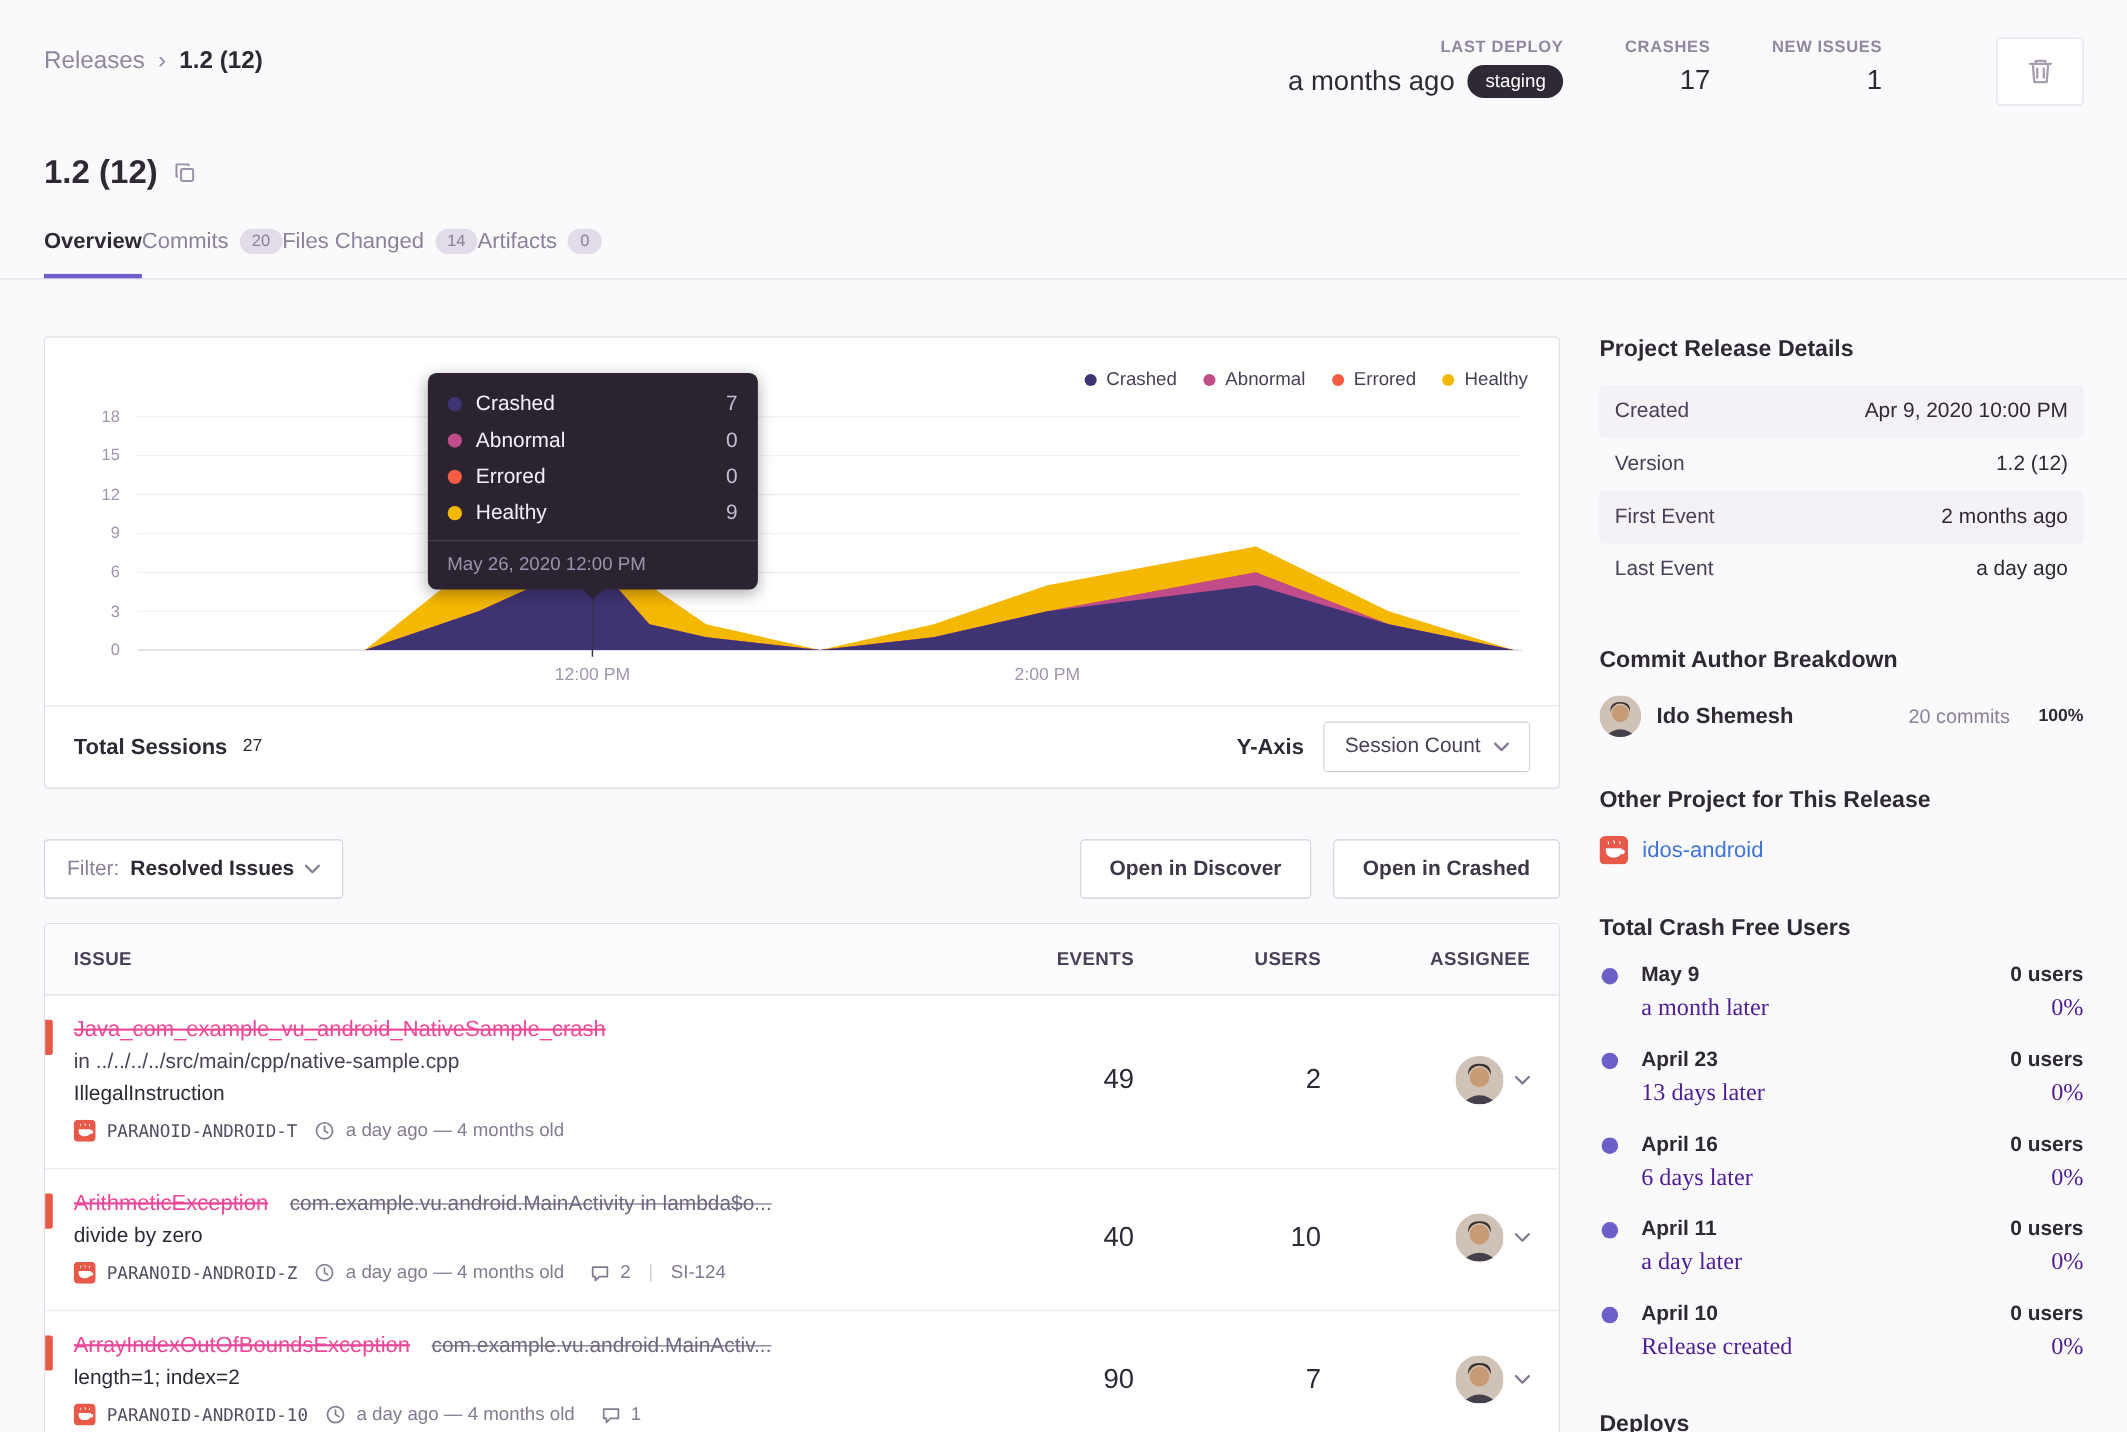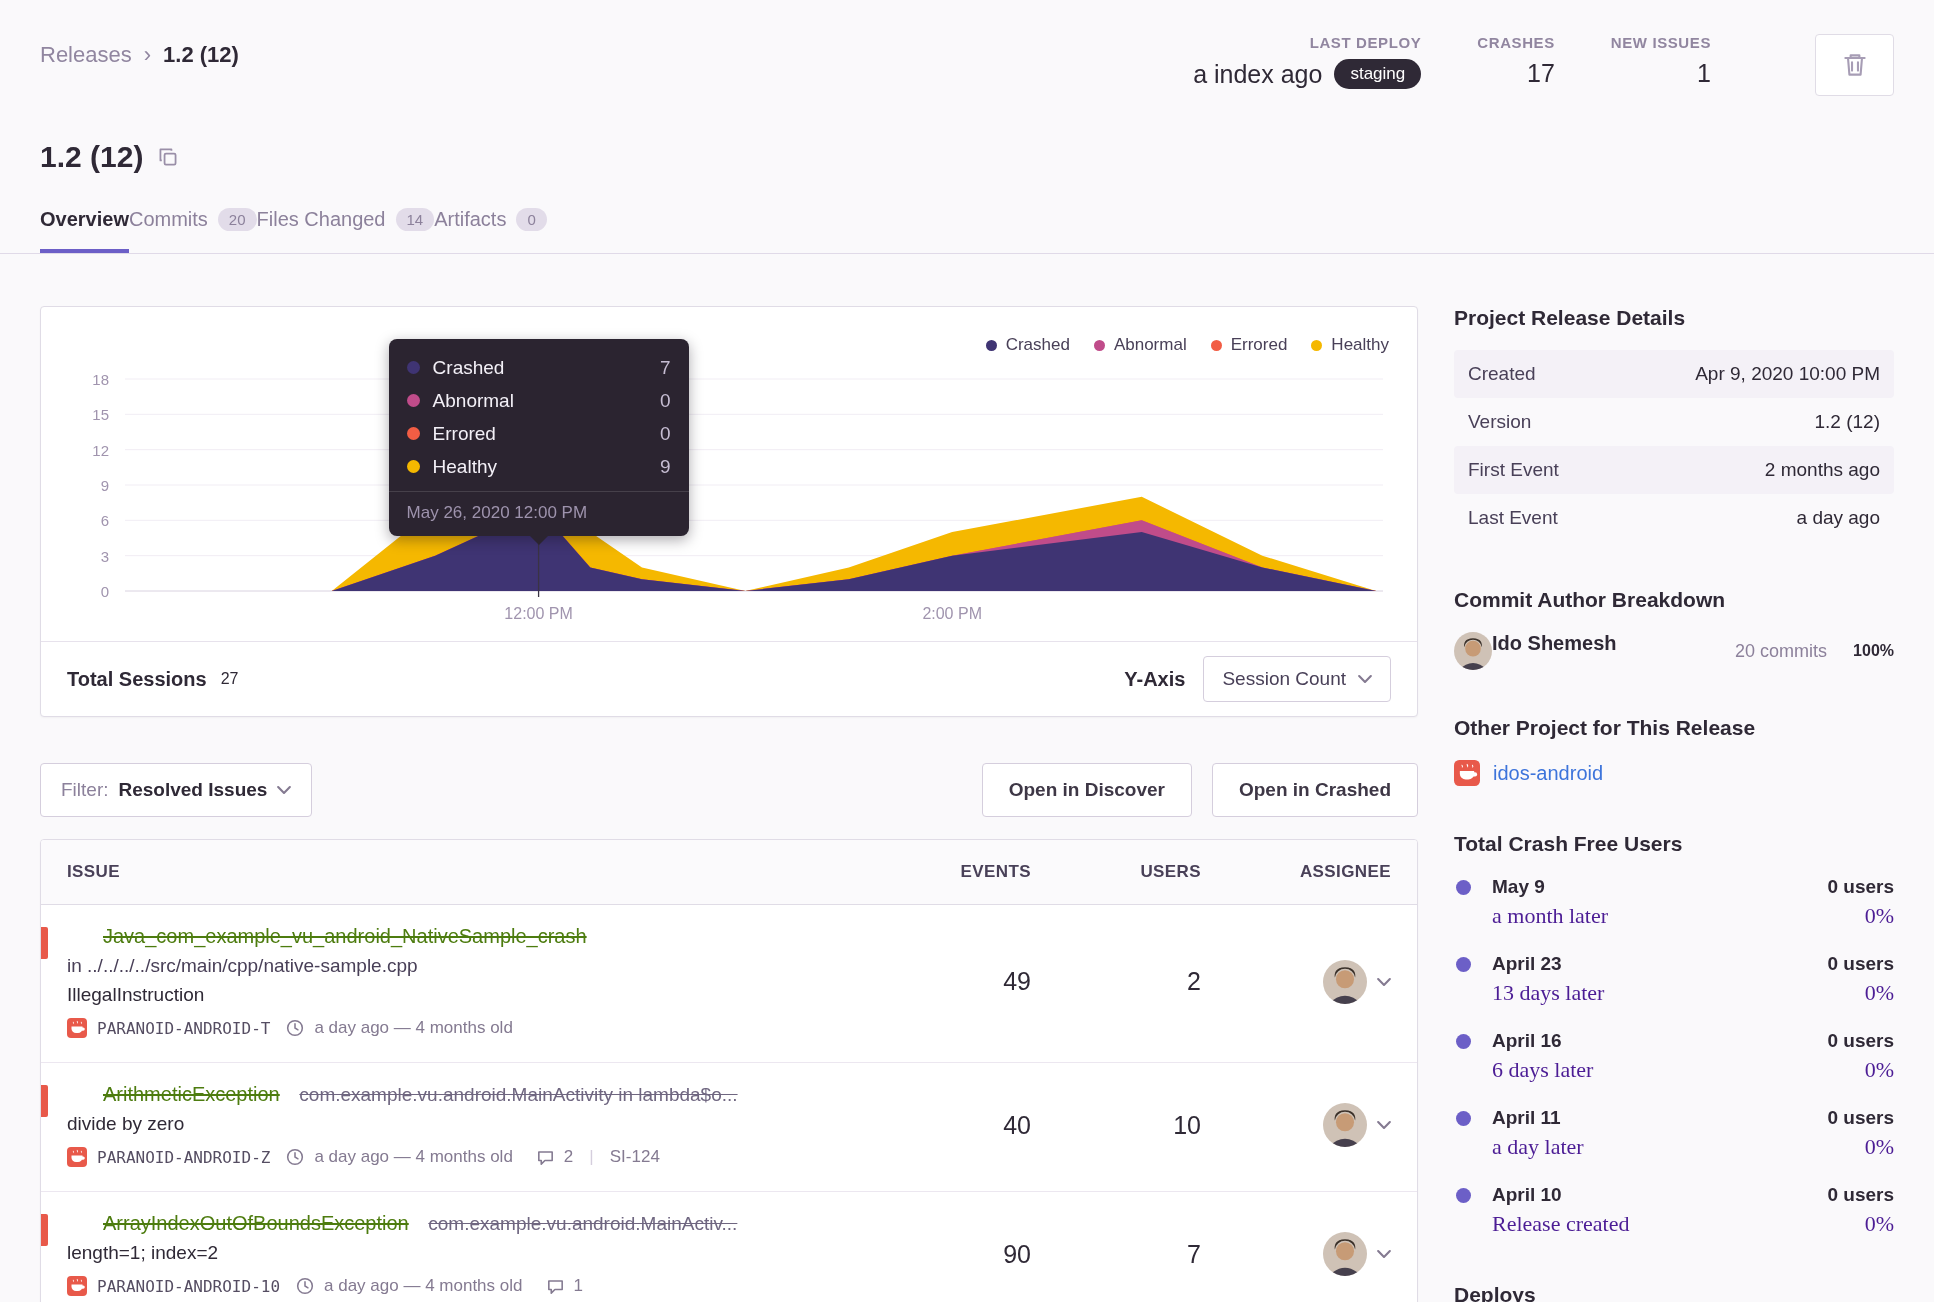--- a/index.html
+++ b/index.html
@@ -71,41 +71,41 @@
   .issues-card { margin-top:22px; overflow:hidden; }
   .table-header { display:flex; align-items:center; padding:22px 26px; background:#fbfafc; border-bottom:1px solid #e0dce6;
                   font-size:17px; font-weight:700; color:#494058; letter-spacing:.4px; }
   .col-issue { flex:1; min-width:0; }
   .col-events, .col-users { width:170px; text-align:right; flex-shrink:0; }
   .col-assignee { width:190px; text-align:right; flex-shrink:0; }
   .issue-row { position:relative; display:flex; align-items:center; padding:20px 26px 24px; border-bottom:1px solid #ece7f0; }
   .issue-row::before { content:''; position:absolute; left:0; top:22px; width:7px; height:32px; background:#e8594a; border-radius:0 2px 2px 0; }
   .issue-cell { flex:1; min-width:0; }
   .issue-titleline { font-size:20px; white-space:nowrap; overflow:hidden; text-overflow:ellipsis; }
-  .issue-link { color:#4d7c0f; text-decoration:line-through; cursor:pointer;margin-left:36px; }
+  .issue-link { color:#ec4899; text-decoration:line-through; cursor:pointer; }
   .issue-culprit { color:#6f6680; text-decoration:line-through; margin-left:14px; font-size:19px; }
   .issue-location { font-size:19px; color:#494058; margin-top:7px; white-space:nowrap; overflow:hidden; text-overflow:ellipsis; }
   .issue-message { font-size:19px; color:#2f2936; margin-top:7px; }
   .issue-meta { display:flex; align-items:center; gap:10px; margin-top:12px; font-size:17px; color:#847a91; }
   .short-id { font-family:"DejaVu Sans Mono", monospace; font-size:16px; color:#554d62; margin-right:6px; }
   .meta-divider { color:#d5cedd; padding:0 6px; }
   .cell-num { font-size:25px; color:#2f2936; }
   .assignee-cell { display:flex; align-items:center; justify-content:flex-end; gap:10px; cursor:pointer; }
   .avatar { border-radius:50%; overflow:hidden; display:block; }
   .avatar-lg { width:44px; height:44px; }
   .avatar-md { width:38px; height:38px; }
 
   
   .side-section { margin-bottom:46px; }
   .side-title { font-size:21px; font-weight:700; color:#2f2936; margin-bottom:20px; }
   .kv-row { display:flex; justify-content:space-between; align-items:center; padding:13px 14px; font-size:19px; border-radius:4px; }
   .kv-row:nth-child(odd) { background:#f4f1f7; }
   .kv-label { color:#494058; }
   .kv-value { color:#2f2936; }
-  .author-row { display:flex; }
+  .author-row { display:flex; align-items:center; gap:14px; }
   .author-name { font-size:20px; font-weight:700; }
   .author-right { margin-left:auto; display:flex; align-items:center; gap:26px; }
   .author-commits { font-size:18px; color:#8c819b; }
   .author-pct { font-size:16px; font-weight:700; }
   .project-row { display:flex; align-items:center; gap:13px; }
   .project-link { font-size:20px; color:#3d74db; cursor:pointer; }
   .cf-item { position:relative; padding-left:38px; margin-bottom:24px; }
   .cf-dot { position:absolute; left:2px; top:4px; width:15px; height:15px; border-radius:50%; background:#6c5fc7; }
   .cf-line1 { display:flex; justify-content:space-between; font-size:19px; font-weight:700; color:#2f2936; }
   .cf-line2 { display:flex; justify-content:space-between; font-size:22px; color:#4c1d95; margin-top:5px;font-family:Liberation Serif, serif; }
@@ -160,21 +160,21 @@
     <div class="header-top">
       <div class="breadcrumb">
         <span class="crumb-root">Releases</span>
         <span>›</span>
         <span class="crumb-current">1.2 (12)</span>
       </div>
       <div class="header-stats">
         <div class="stat">
           <div class="stat-label">LAST DEPLOY</div>
           <div class="stat-value">
-            <span>a index ago</span>
+            <span>a months ago</span>
             <span class="env-badge">staging</span>
           </div>
         </div>
         <div class="stat">
           <div class="stat-label">CRASHES</div>
           <div class="stat-value">
               <span>17</span>
             </div>
         </div>
         <div class="stat">

